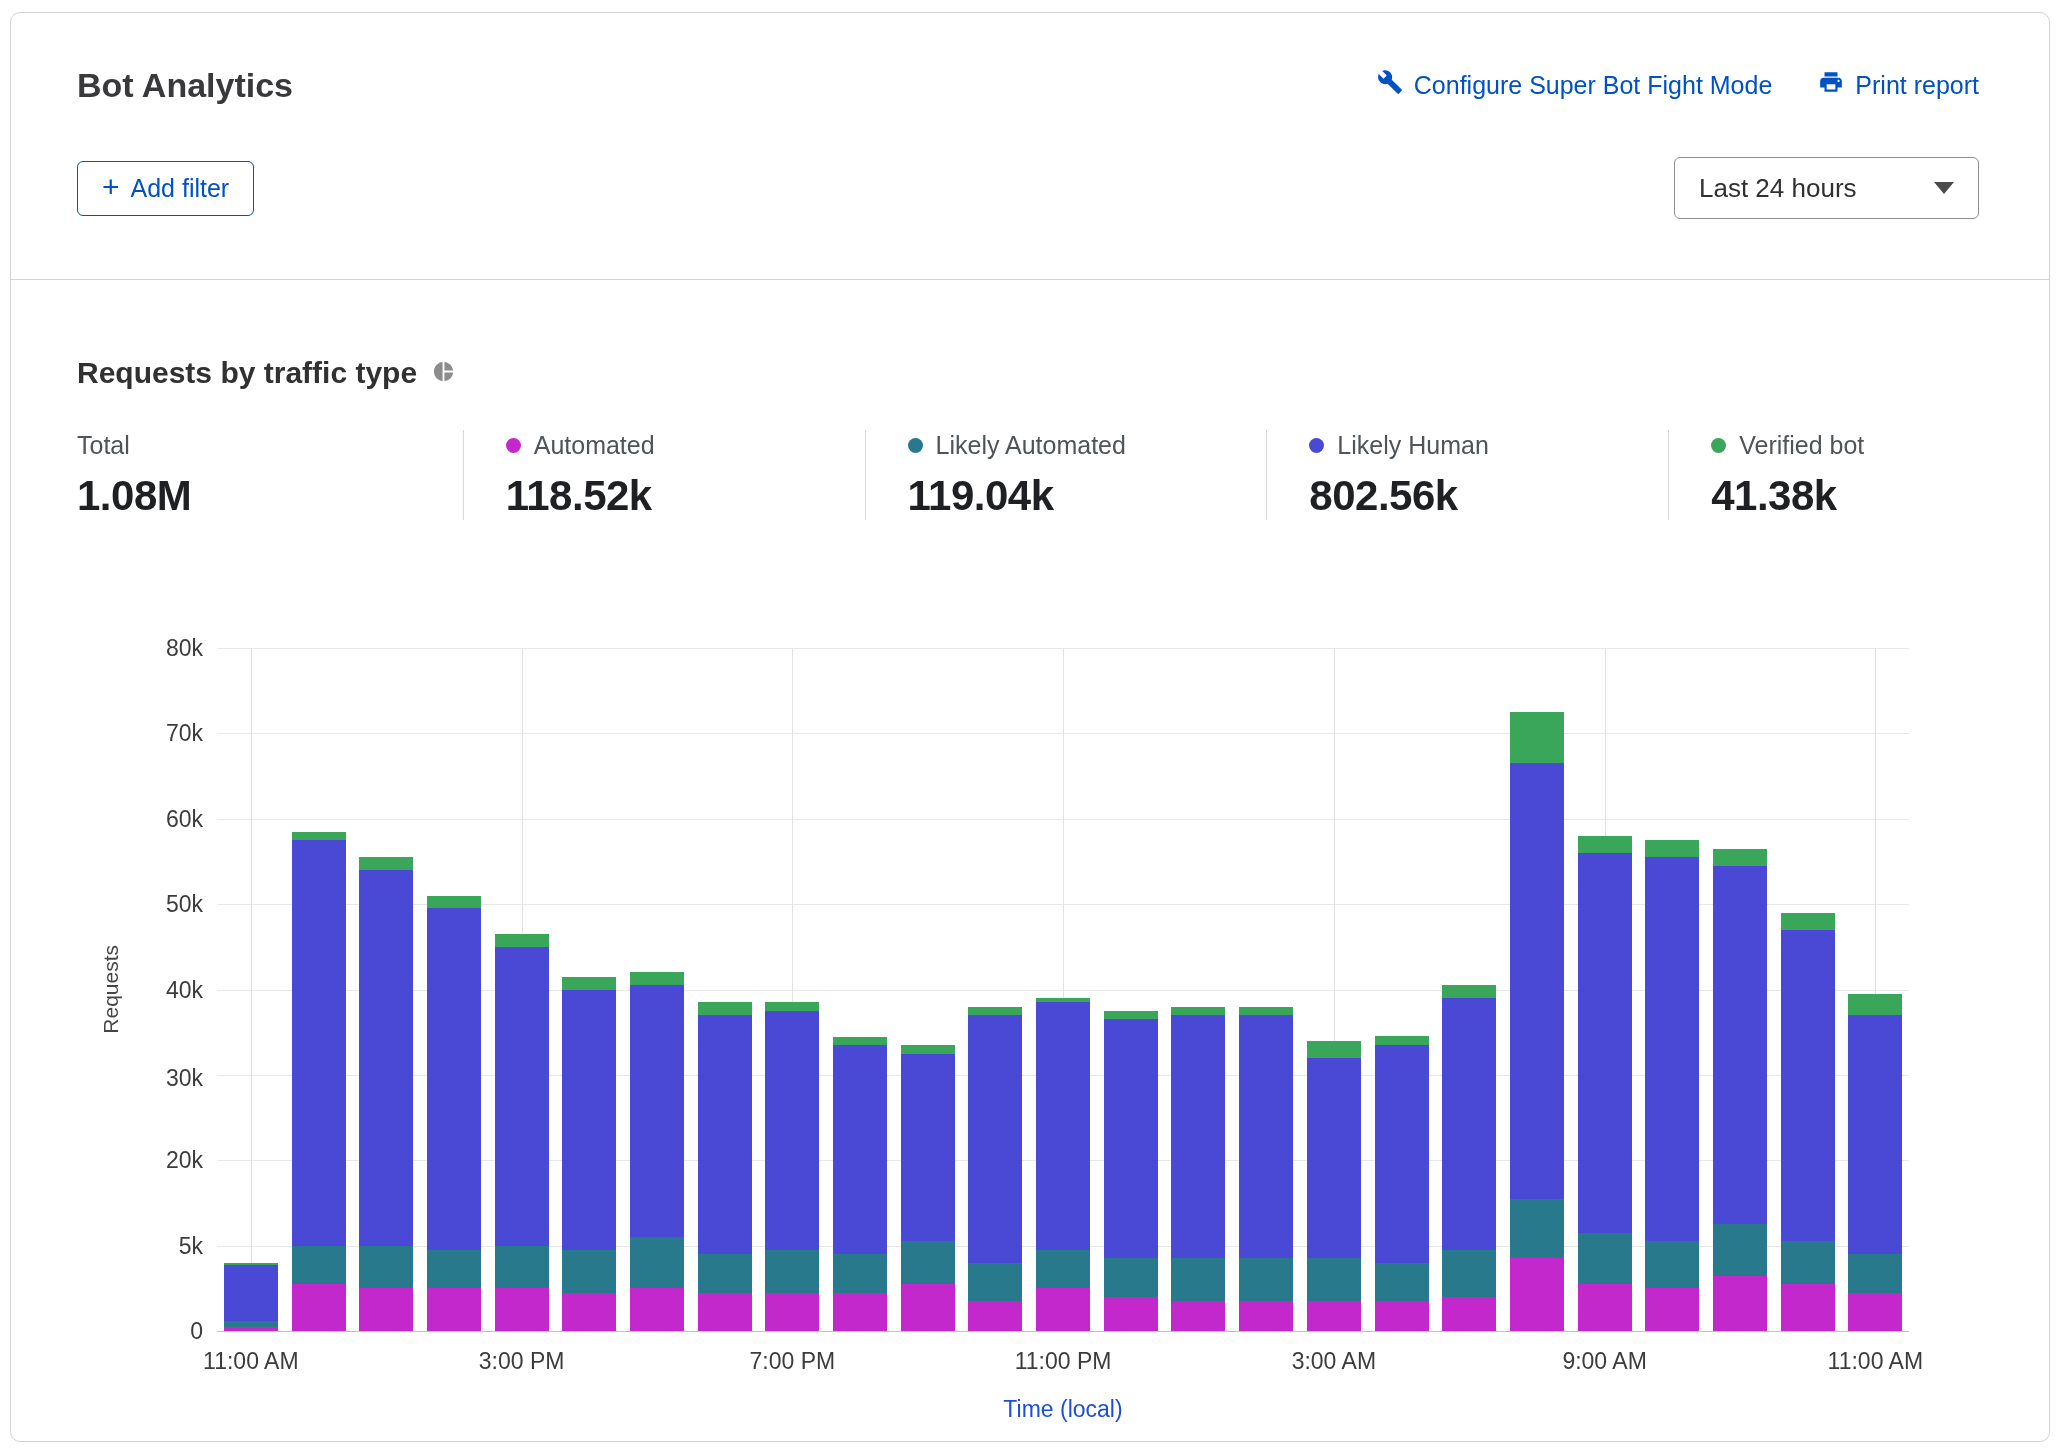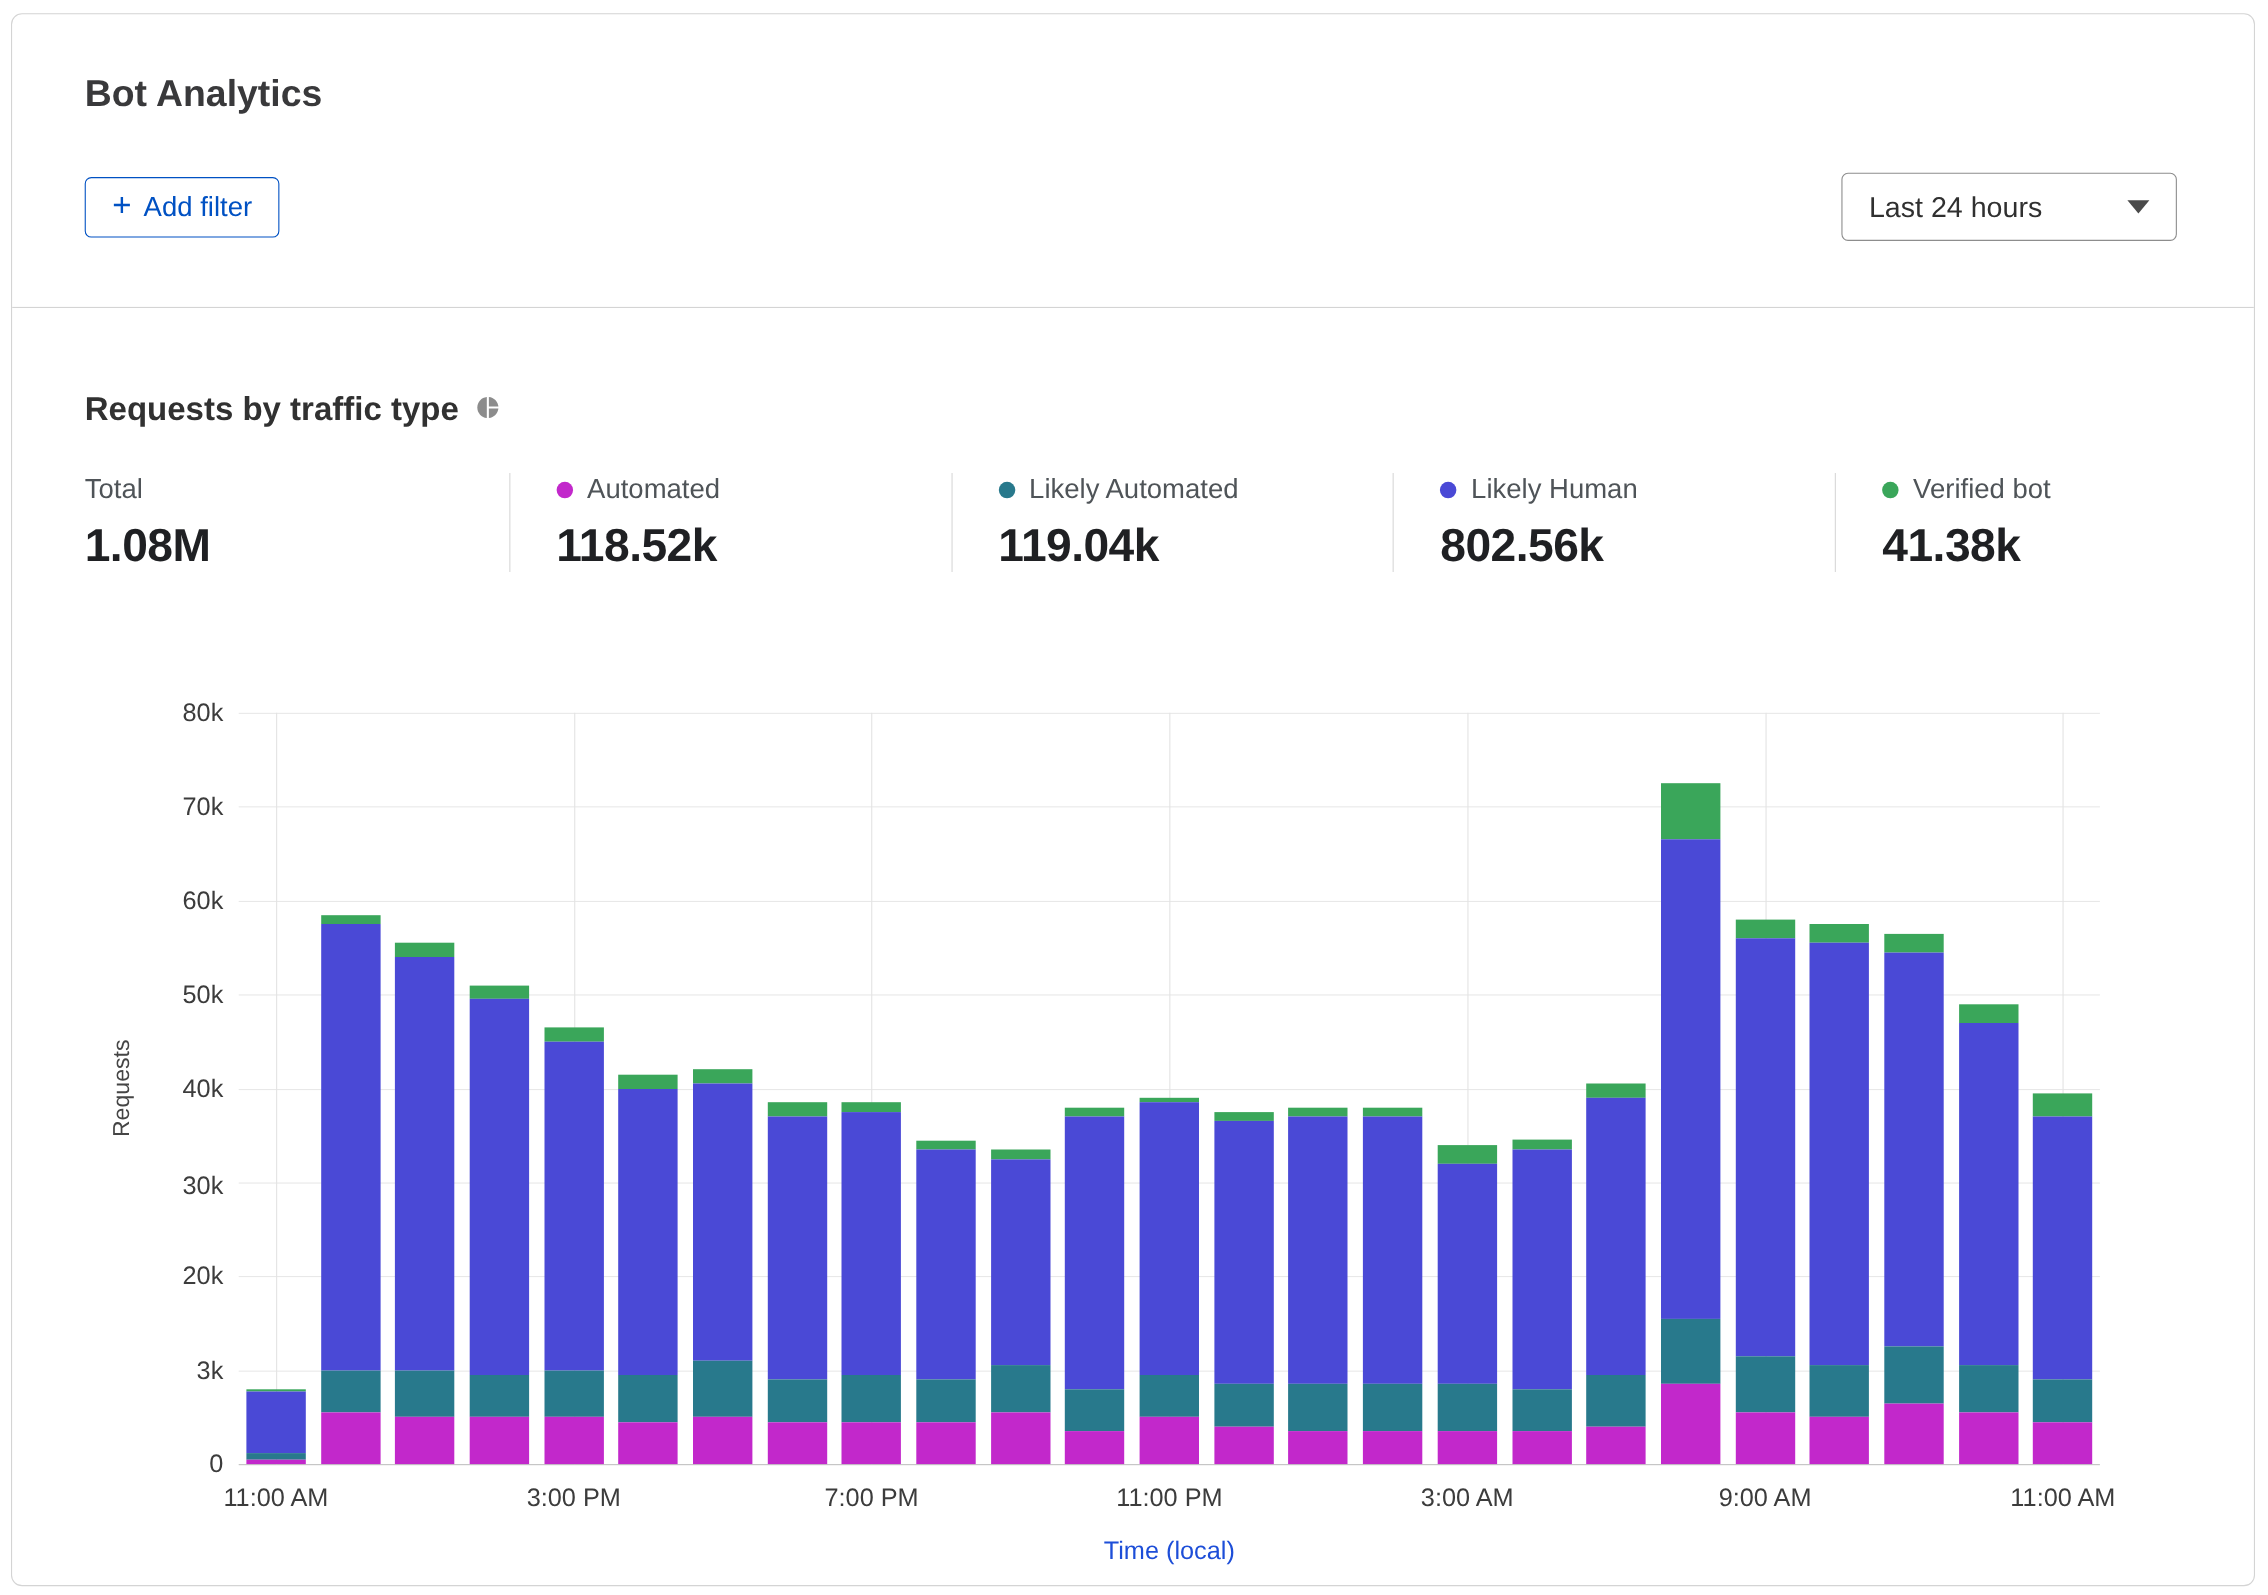--- a/index.html
+++ b/index.html
@@ -50,20 +50,38 @@
   .xaxis-label{position:absolute;left:206px;right:140px;top:748px;text-align:center;font-size:23px;color:#1d4ed8;}
 </style>
 </head>
 <body>
 
 <div class="card">
 
   <div class="panel-header">
     <div class="header-top">
       <h1>Bot Analytics</h1>
+      <div class="header-links">
+        <a class="link">
+          <span>
+            <svg viewBox="0 0 24 24" width="26" height="26" fill="#0051c3">
+                <path d="M22.7 19l-9.1-9.1c.9-2.3.4-5-1.5-6.9-2-2-5-2.4-7.4-1.3L9 6 6 9 1.6 4.7C.4 7.1.9 10.1 2.9 12.1c1.9 1.9 4.6 2.4 6.9 1.5l9.1 9.1c.4.4 1 .4 1.4 0l2.3-2.3c.5-.4.5-1.1.1-1.4z"></path>
+              </svg>
+          </span>
+          <span>Configure Super Bot Fight Mode</span>
+        </a>
+        <a class="link">
+          <span>
+            <svg viewBox="0 0 24 24" width="26" height="26" fill="#0051c3">
+                <path d="M19 8H5c-1.66 0-3 1.34-3 3v6h4v4h12v-4h4v-6c0-1.66-1.34-3-3-3zm-3 11H8v-5h8v5zm3-7c-.55 0-1-.45-1-1s.45-1 1-1 1 .45 1 1-.45 1-1 1zm-1-9H6v4h12V3z"></path>
+              </svg>
+          </span>
+          <span>Print report</span>
+        </a>
+      </div>
     </div>
     <div class="header-controls">
       <button class="btn-add">
         <span class="plus">+</span>
         <span>Add filter</span>
       </button>
       <div class="select">
         <span>Last 24 hours</span>
         <span class="chevron"></span>
       </div>
@@ -120,21 +138,21 @@
         <div class="stat-value">41.38k</div>
       </div>
     </div>
 
     <div class="chart">
       <div class="rot-label">
           <span>Requests</span>
         </div>
       <div class="yticks" id="yticks">
           <div class="ytick" style="top: 683px;">0</div>
-          <div class="ytick" style="top: 597.625px;">3k</div>
+          <div class="ytick" style="top: 597.625px;">5k</div>
           <div class="ytick" style="top: 512.25px;">20k</div>
           <div class="ytick" style="top: 430px;">30k</div>
           <div class="ytick" style="top: 341.5px;">40k</div>
           <div class="ytick" style="top: 256.125px;">50k</div>
           <div class="ytick" style="top: 170.75px;">60k</div>
           <div class="ytick" style="top: 85.375px;">70k</div>
           <div class="ytick" style="top: 0px;">80k</div>
         </div>
       <div class="plot" id="plot">
           <div class="hgrid axis" style="top: 683px;"></div>

